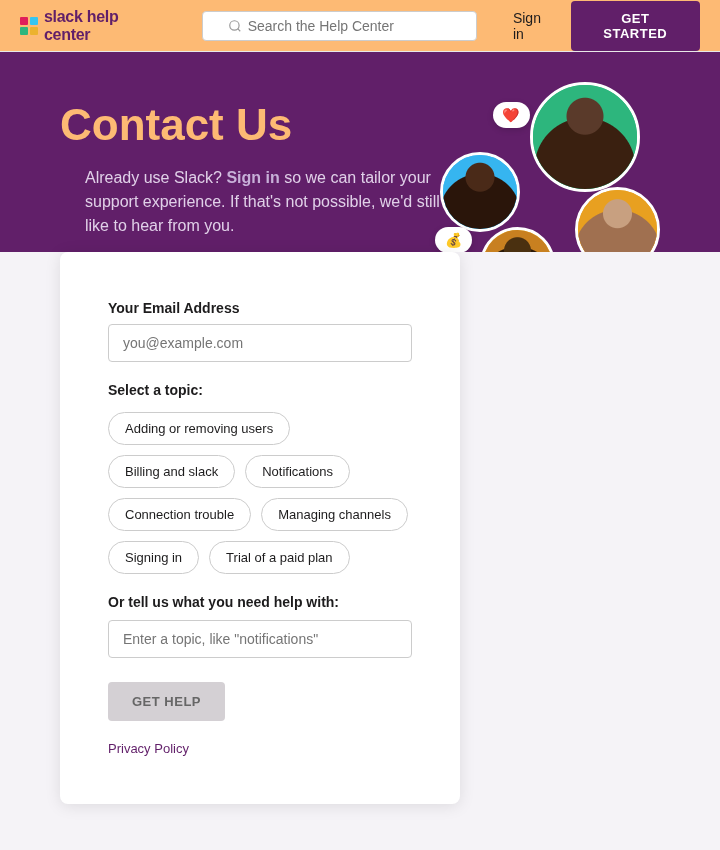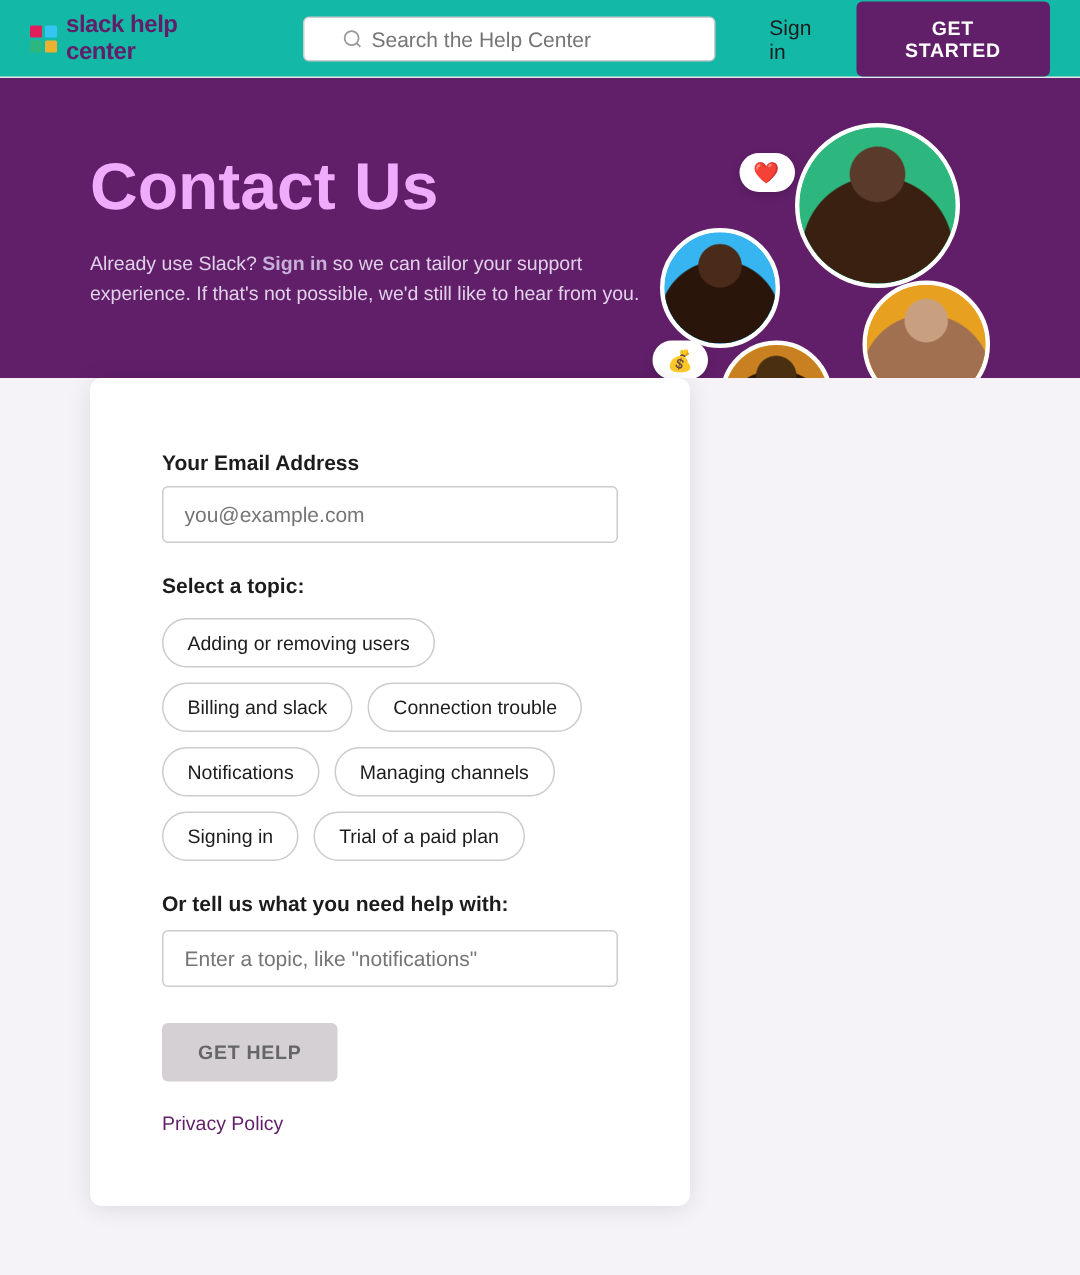--- a/index.html
+++ b/index.html
@@ -1,21 +1,21 @@
 <!DOCTYPE html>
 <html><head>
   <meta charset="utf-8">
   <style>
     * { box-sizing: border-box; margin: 0; padding: 0; }
     body { font-family: -apple-system, BlinkMacSystemFont, 'Segoe UI', sans-serif; width: 720px; min-height: 850px; overflow-x: hidden; }
 
     
     .header {
       display: flex; align-items: center; justify-content: space-between;
-      padding: 0 20px; height: 52px; background: #14b8a6;
+      padding: 0 20px; height: 52px; background: #fdba74;
       border-bottom: 1px solid #e8e8e8;
       gap: 36px;
     }
     .header-left { display: flex; align-items: center; gap: 6px; }
     .slack-logo { display: flex; gap: 2px; }
     .slack-logo-grid { display: grid; grid-template-columns: 8px 8px; grid-template-rows: 8px 8px; gap: 2px; }
     .sq1 { background: #e01e5a; border-radius: 1px; }
     .sq2 { background: #36c5f0; border-radius: 1px; }
     .sq3 { background: #2eb67d; border-radius: 1px; }
     .sq4 { background: #ecb22e; border-radius: 1px; }
@@ -38,22 +38,22 @@
       background: #611f69; color: #fff; border: none; border-radius: 4px;
       padding: 10px 18px; font-size: 13px; font-weight: 700;
       cursor: pointer; text-transform: uppercase; letter-spacing: 0.5px;
     }
 
     
     .hero {
       background: #611f69; padding: 48px 60px 0 60px;
       min-height: 240px; position: relative; overflow: hidden;
     }
-    .hero-title { font-size: 44px; font-weight: 800; color: #f0abfc; margin-bottom: 16px; }
-    .hero-subtitle { font-size: 13px; color: #e0d0e8; line-height: 1.5; max-width: 380px; }
+    .hero-title { font-size: 44px; font-weight: 800; color: #fdba74; margin-bottom: 16px; }
+    .hero-subtitle { font-size: 16px; color: #e0d0e8; line-height: 1.5; max-width: 380px; margin-left: 25px; }
     .hero-subtitle a { color: #c7b0d8; font-weight: 600; text-decoration: none; }
 
     
     .avatars-container {
       position: absolute; right: 50px; top: 20px;
       width: 250px; height: 240px;
     }
     .avatar {
       position: absolute; border-radius: 50%; overflow: hidden;
       border: 3px solid #fff;
@@ -220,22 +220,22 @@
 <div class="main-content">
   <div class="form-card">
     <label class="form-label">Your Email Address</label>
     <input class="form-input" type="email" placeholder="you@example.com" style="">
 
     <div class="section-label">Select a topic:</div>
 
     <div class="topics-grid">
       <button class="topic-btn">Adding or removing users</button>
       <button class="topic-btn">Billing and slack</button>
+      <button class="topic-btn">Notifications</button>
       <button class="topic-btn">Connection trouble</button>
-      <button class="topic-btn">Notifications</button>
       <button class="topic-btn">Managing channels</button>
       <button class="topic-btn">Signing in</button>
       <button class="topic-btn">Trial of a paid plan</button>
     </div>
 
     <div class="or-label">Or tell us what you need help with:</div>
     <input class="form-input" type="text" placeholder="Enter a topic, like &quot;notifications&quot;" style="">
 
     <button class="get-help-btn">GET HELP</button>
 

